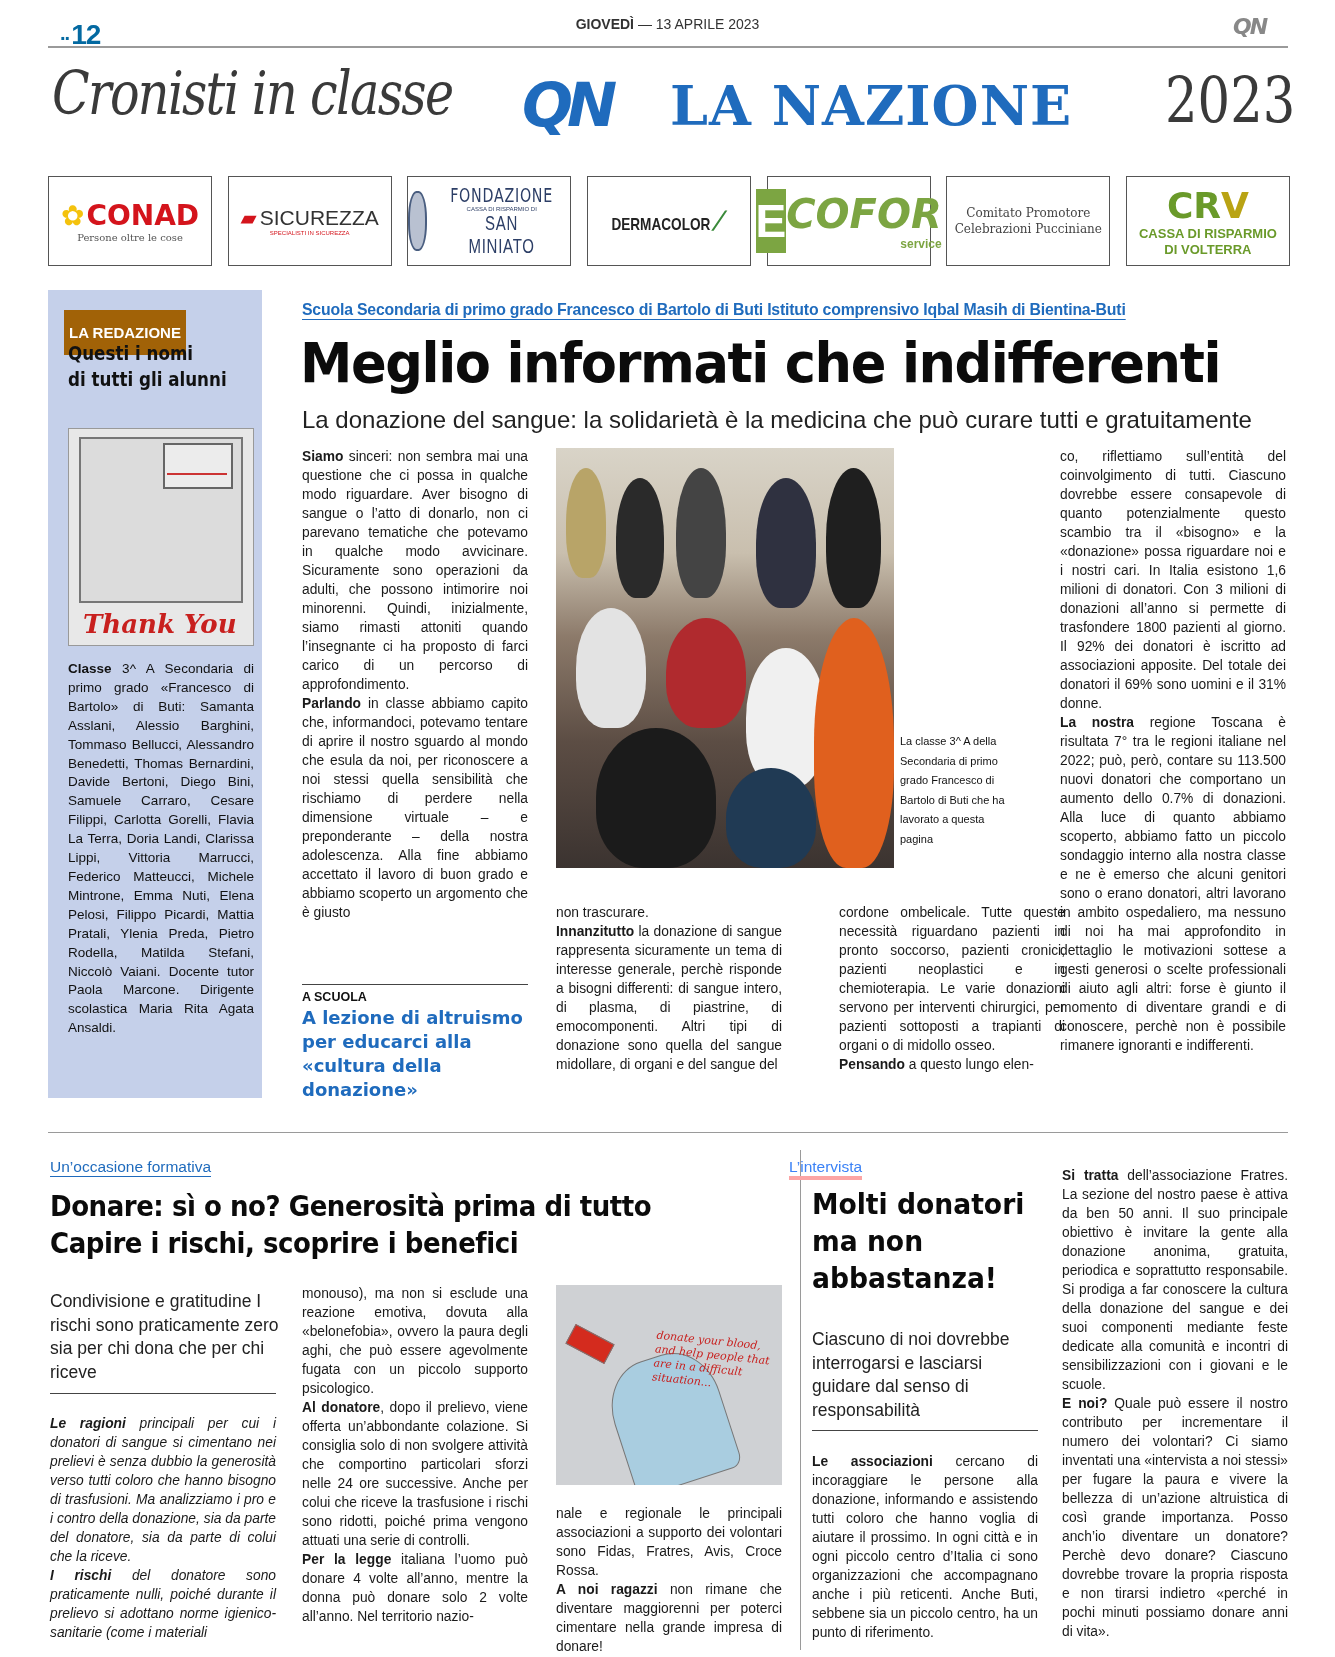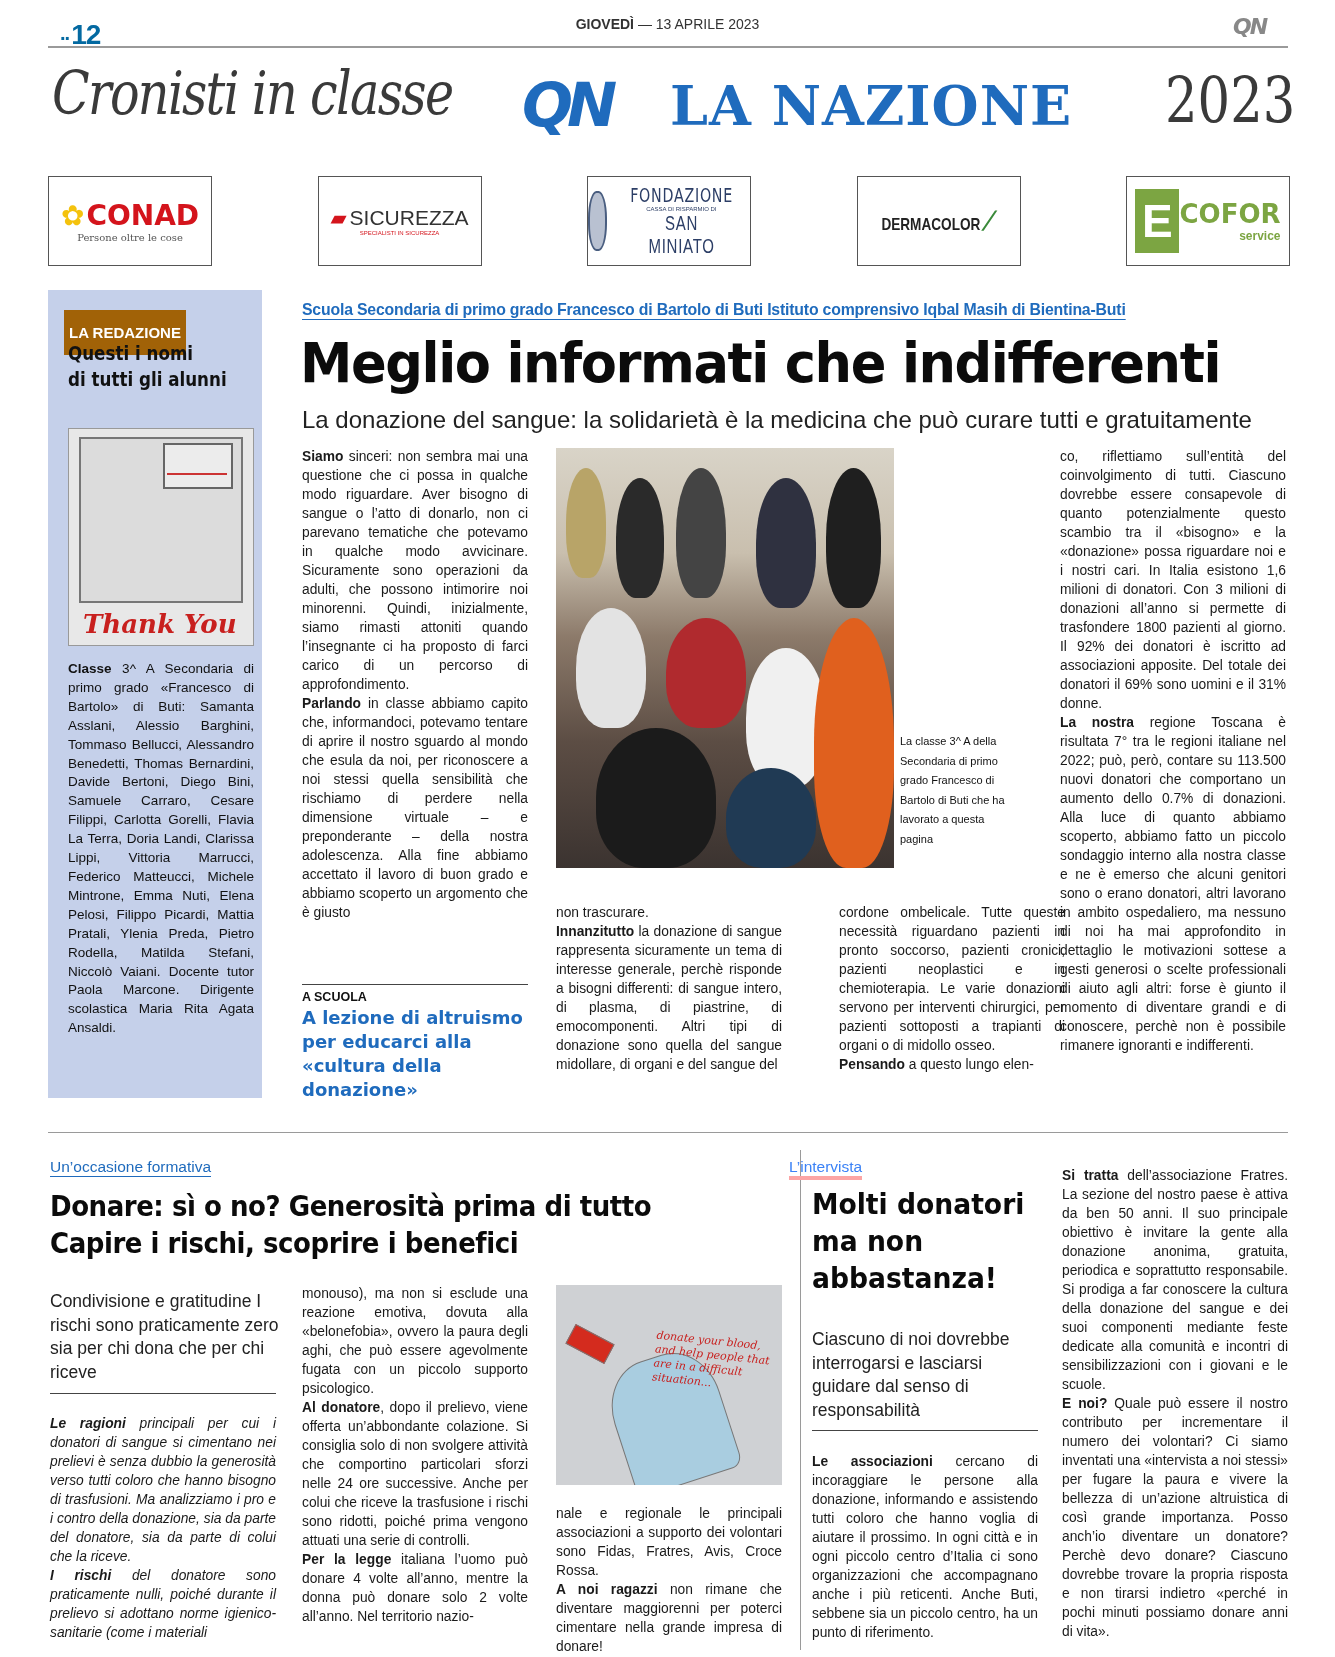--- a/index.html
+++ b/index.html
@@ -34,21 +34,21 @@
   .sp-fond .seal { width: 38px; height: 60px; border-radius: 45%; background: #b9c1d1; border: 2px solid #4a5e80; }
   .sp-fond .txt { display: flex; flex-direction: column; align-items: center; color: #2c3e66; }
   .sp-fond .t1 { font-size: 19px; font-family: "DejaVu Sans", sans-serif; letter-spacing: 1px; transform: scaleX(0.75); }
   .sp-fond .t2 { font-size: 6px; }
   .sp-fond .t3 { font-size: 20px; letter-spacing: 1px; transform: scaleX(0.75); }
   .sp-derm .main { font-weight: 900; font-size: 17px; color: #222; transform: scaleX(0.8); }
   .sp-derm .main::after { content: "⟋"; color: #3a8a3a; font-size: 26px; margin-left: 2px; }
   .sp-cofor { flex-direction: row; }
   .sp-cofor .bigE { width: 44px; height: 64px; background: #7ca542; color: #fff; font-size: 46px; font-weight: bold; display: flex; align-items: center; justify-content: center; }
   .sp-cofor .txt { display: flex; flex-direction: column; align-items: flex-end; }
-  .sp-cofor .t1 { font-size: 26px; font-weight: bold; color: #7ca542; font-family: "DejaVu Sans", sans-serif; }
+  .sp-cofor .t1 { font-size: 40px; font-weight: bold; color: #7ca542; font-family: "DejaVu Sans", sans-serif; font-style: italic; }
   .sp-cofor .t2 { font-size: 12px; color: #7ca542; font-weight: bold; }
   .sp-comitato .t1, .sp-comitato .t2 { font-family: "DejaVu Serif", serif; font-size: 12px; color: #444; line-height: 16px; }
   .sp-crv .logo { font-size: 36px; font-weight: bold; color: #6a9a2a; font-family: "DejaVu Sans", sans-serif; }
   .sp-crv .logo span { color: #b9a314; }
   .sp-crv .t1, .sp-crv .t2 { font-size: 13px; color: #6a9a2a; line-height: 16px; font-weight: bold; }
 
   
   .sidebar { left: 48px; top: 290px; width: 214px; height: 808px; background: #c5d0ea; }
   .sb-badge { left: 64px; top: 310px; background: #a16207; color: #fff; font-weight: bold; font-size: 15px; padding: 14px 5px; }
   .sb-title { left: 68px; top: 340px; font-family: "DejaVu Sans", sans-serif; font-weight: bold; font-size: 19px; line-height: 26px; color: #111; transform: scaleX(0.88); transform-origin: left top; width: 200px; }
@@ -137,20 +137,29 @@
   </div>
   <div class="sponsor sp-derm">
     <div class="main">DERMACOLOR</div>
   </div>
   <div class="sponsor sp-cofor">
     <div class="bigE">E</div>
     <div class="txt">
       <div class="t1">COFOR</div>
       <div class="t2">service</div>
     </div>
+  </div>
+  <div class="sponsor sp-comitato">
+    <div class="t1">Comitato Promotore</div>
+    <div class="t2">Celebrazioni Pucciniane</div>
+  </div>
+  <div class="sponsor sp-crv">
+    <div class="logo"><span style="color:#6a9a2a">CR</span><span>V</span></div>
+    <div class="t1">CASSA DI RISPARMIO</div>
+    <div class="t2">DI VOLTERRA</div>
   </div>
 </div>
 
 <div class="abs sidebar"></div>
 <div class="abs sb-badge">LA REDAZIONE</div>
 <div class="abs sb-title">
   <div>Questi i nomi</div>
   <div>di tutti gli alunni</div>
 </div>
 <div class="abs sb-drawing">

